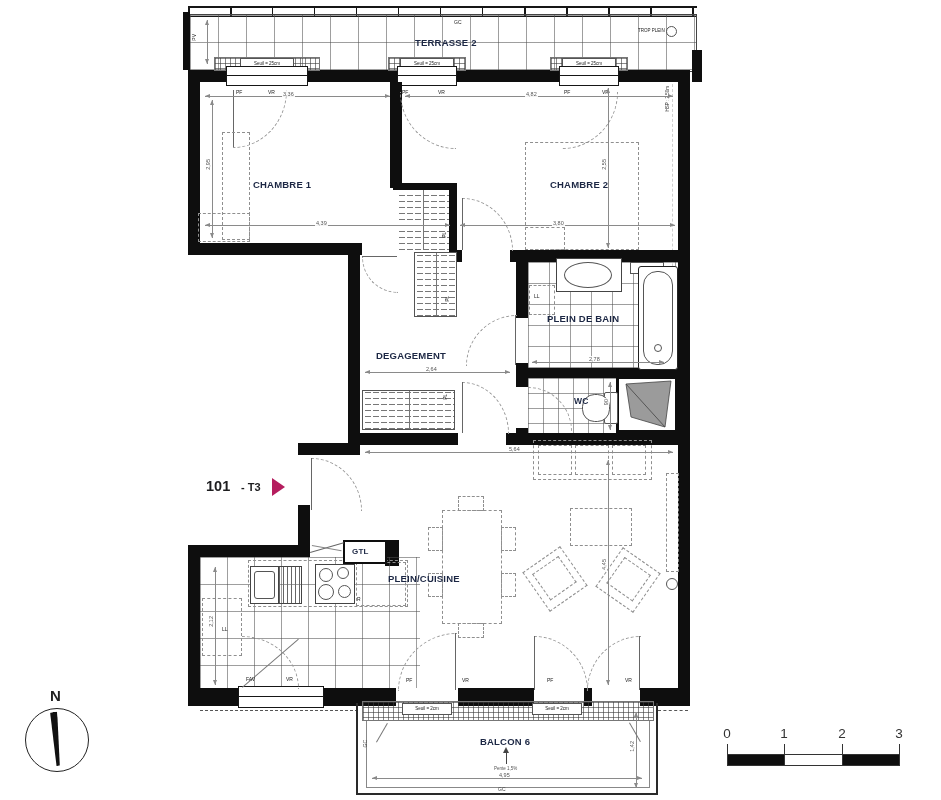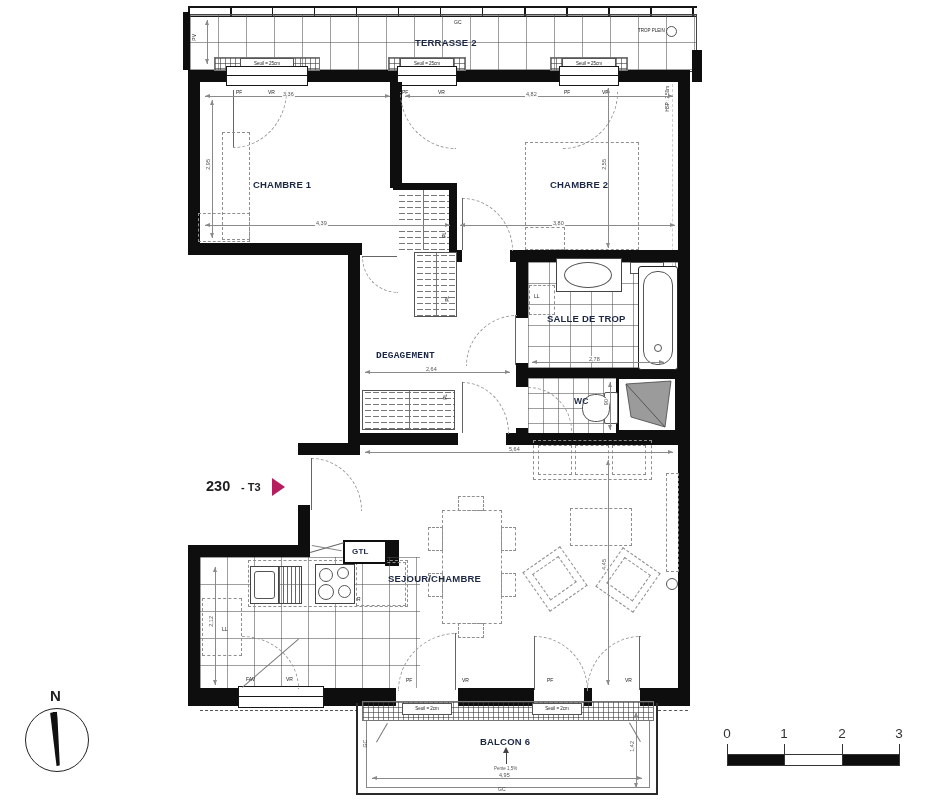--- a/index.html
+++ b/index.html
@@ -207,40 +207,40 @@
     <div class="sofa-seat" style="left:6px;top:6px;width:30px;height:30px;"></div>
   </div>
   <div class="dash" style="left:605px;top:556px;width:44px;height:46px;transform:rotate(35deg);">
     <div class="sofa-seat" style="left:6px;top:6px;width:30px;height:30px;"></div>
   </div>
   <div class="dash" style="left:666px;top:473px;width:11px;height:97px;"></div>
   <div class="circ" style="left:666px;top:578px;width:10px;height:10px;"></div>
 
   <div class="rlabel" style="left:253px;top:180px;">CHAMBRE 1</div>
   <div class="rlabel" style="left:550px;top:180px;">CHAMBRE 2</div>
-  <div class="rlabel" style="left:547px;top:314px;">SALLE DE TROP</div>
-  <div class="rlabel" style="left:376px;top:351px;font-family:Liberation Mono, monospace;">DEGAGEMENT</div>
+  <div class="rlabel" style="left:547px;top:314px;">PLEIN DE BAIN</div>
+  <div class="rlabel" style="left:376px;top:351px;">DEGAGEMENT</div>
   <div class="rlabel" style="left:574px;top:397px;font-size:8.5px;">WC</div>
-  <div class="rlabel" style="left:388px;top:574px;">SEJOUR/CHAMBRE</div>
+  <div class="rlabel" style="left:388px;top:574px;">PLEIN/CUISINE</div>
   <div class="tiny vert" style="left:666px;top:86px;font-size:4.5px;color:#333;">HSP : 2,50m</div>
 
   <div class="tiny" style="left:236px;top:90px;">PF</div>
   <div class="tiny" style="left:268px;top:90px;">VR</div>
   <div class="tiny" style="left:402px;top:90px;">PF</div>
   <div class="tiny" style="left:438px;top:90px;">VR</div>
   <div class="tiny" style="left:564px;top:90px;">PF</div>
   <div class="tiny" style="left:602px;top:90px;">VR</div>
   <div class="tiny" style="left:246px;top:677px;">FAV</div>
   <div class="tiny" style="left:286px;top:677px;">VR</div>
   <div class="tiny" style="left:406px;top:678px;">PF</div>
   <div class="tiny" style="left:462px;top:678px;">VR</div>
   <div class="tiny" style="left:547px;top:678px;">PF</div>
   <div class="tiny" style="left:625px;top:678px;">VR</div>
 
-  <div class="unit" style="left:206px;top:478px;font-size:14.5px;">230</div>
+  <div class="unit" style="left:206px;top:478px;font-size:14.5px;">101</div>
   <div class="unit" style="left:241px;top:481px;font-size:11px;">- T3</div>
   <div class="tri" style="left: 272px; top: 478px; border-left-color: rgb(181, 29, 94);"></div>
 
   <div class="dimh" style="left:205px;top:96px;width:185px;"></div>
   <div class="dlab" style="left:282px;top:91px;">3,36</div>
   <div class="dimh" style="left:405px;top:96px;width:268px;"></div>
   <div class="dlab" style="left:525px;top:91px;">4,82</div>
   <div class="dimv" style="left:212px;top:100px;height:138px;"></div>
   <div class="dlab v" style="left:205px;top:158px;">2,95</div>
   <div class="dimh" style="left:205px;top:225px;width:245px;"></div>

